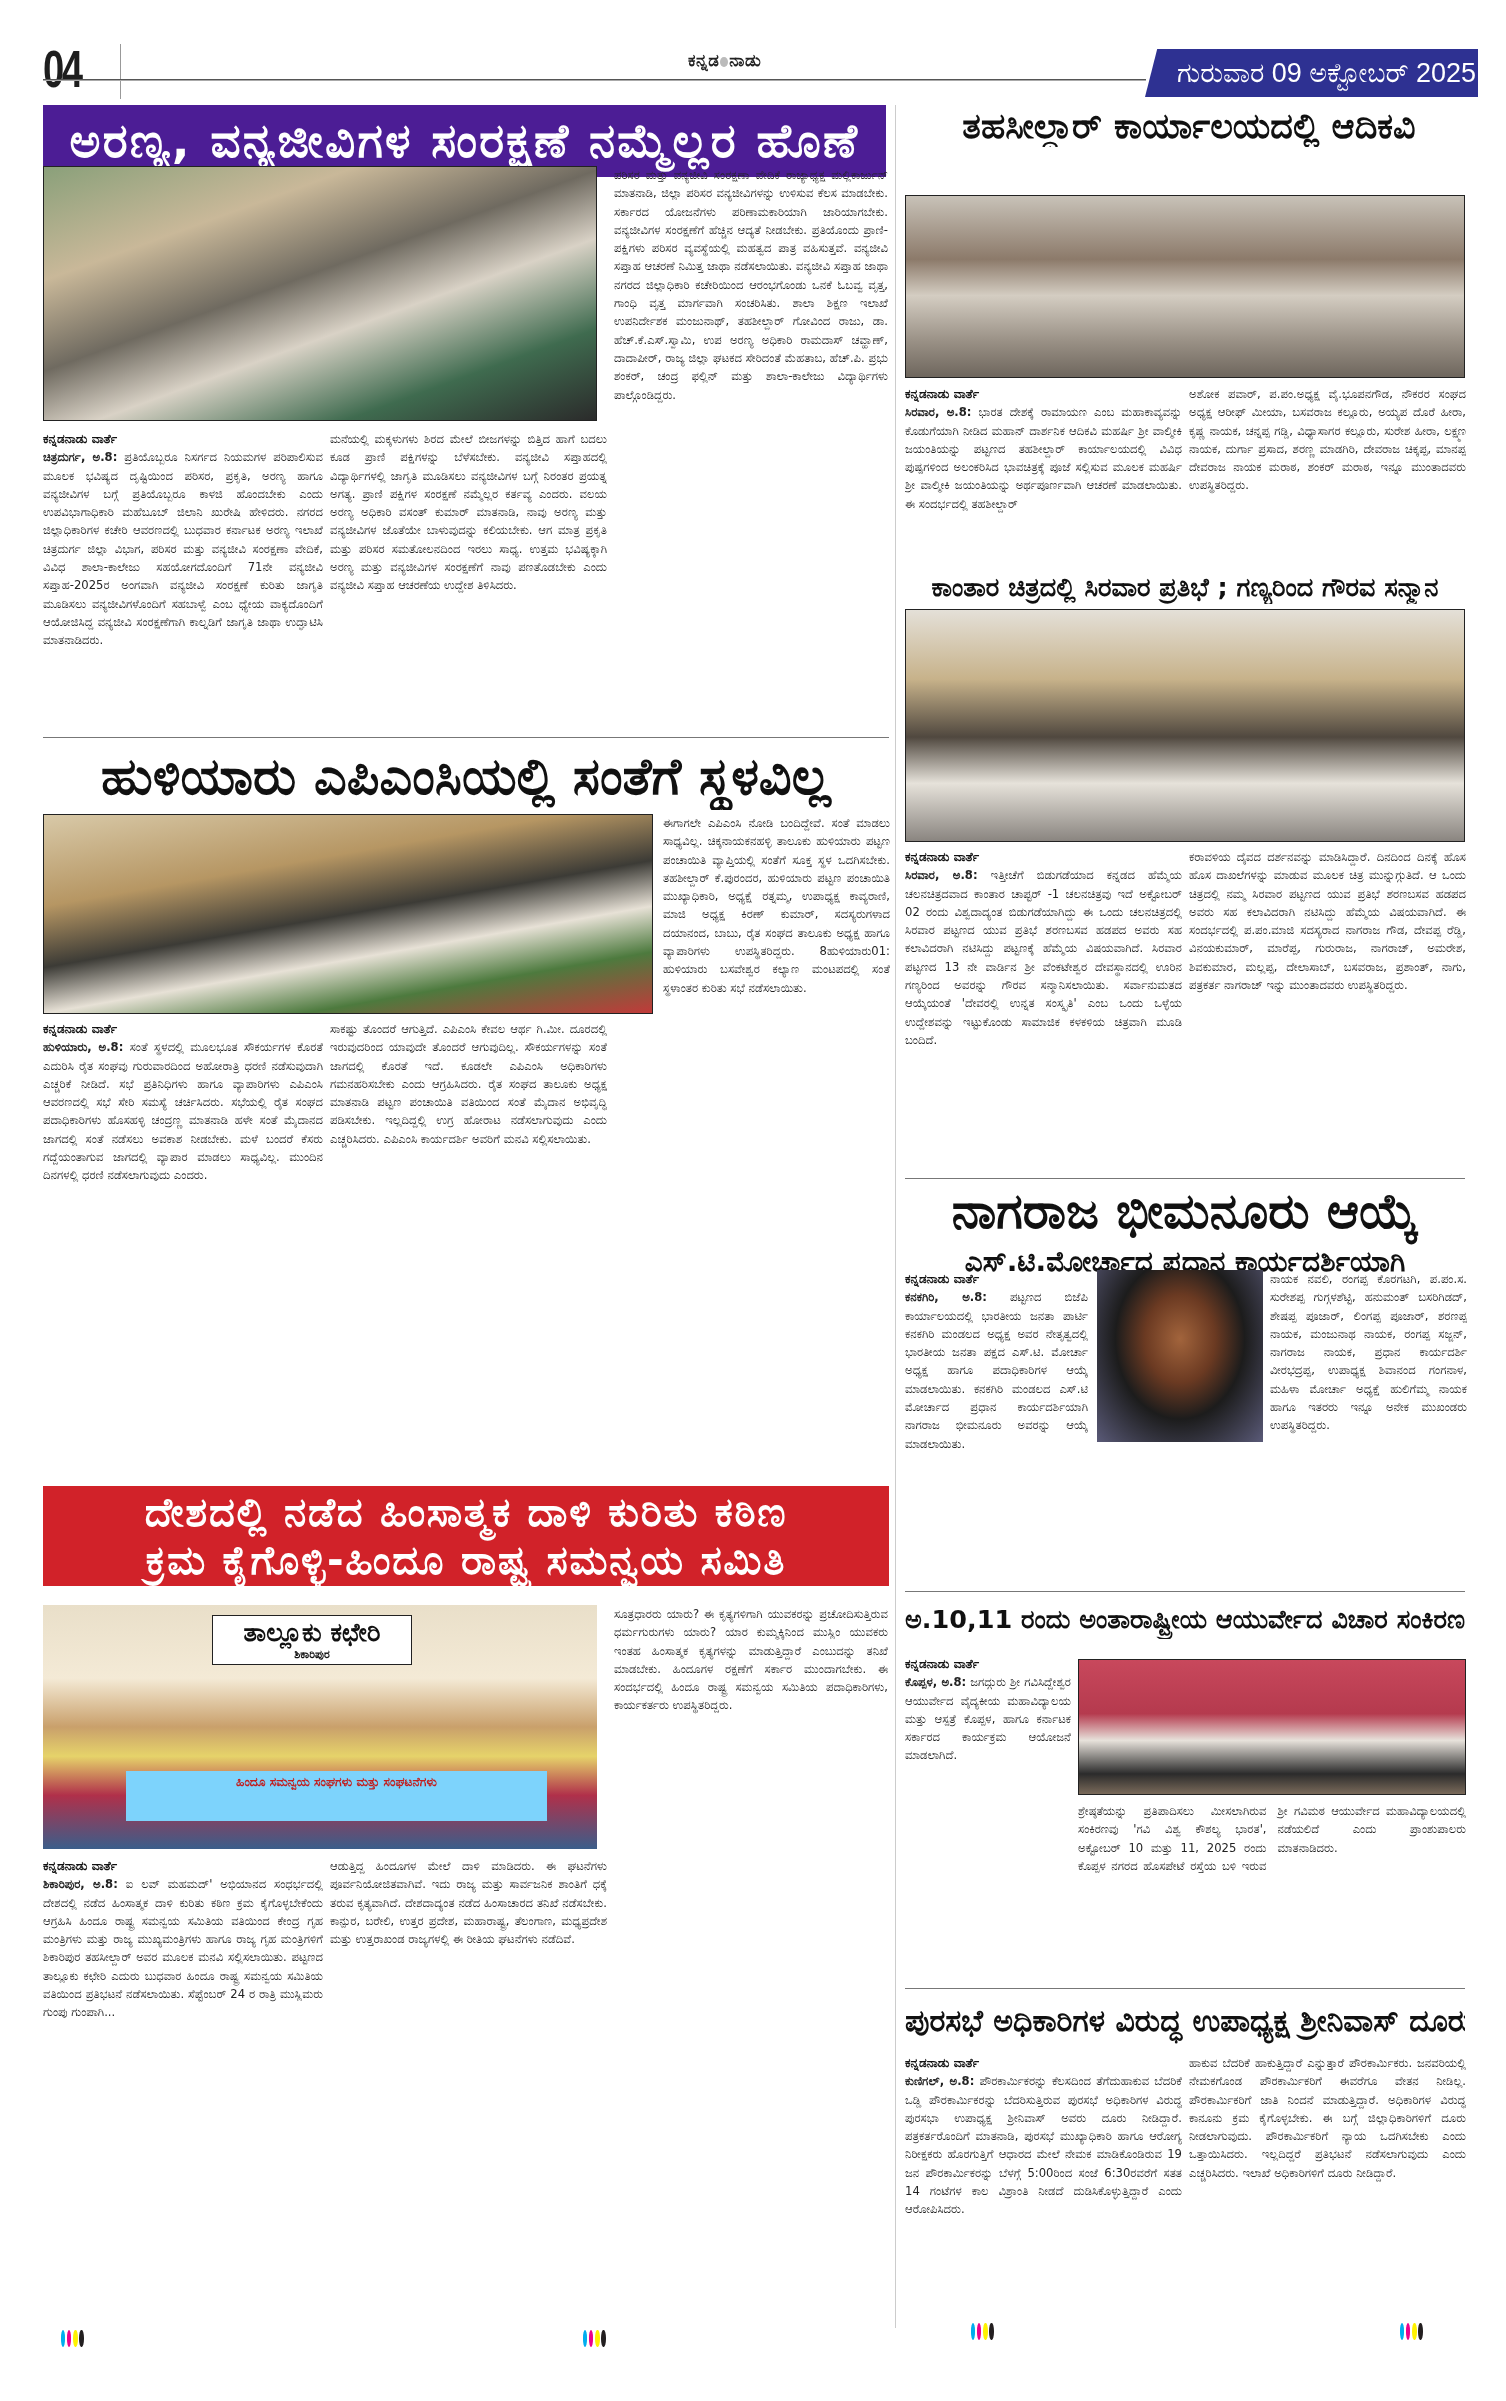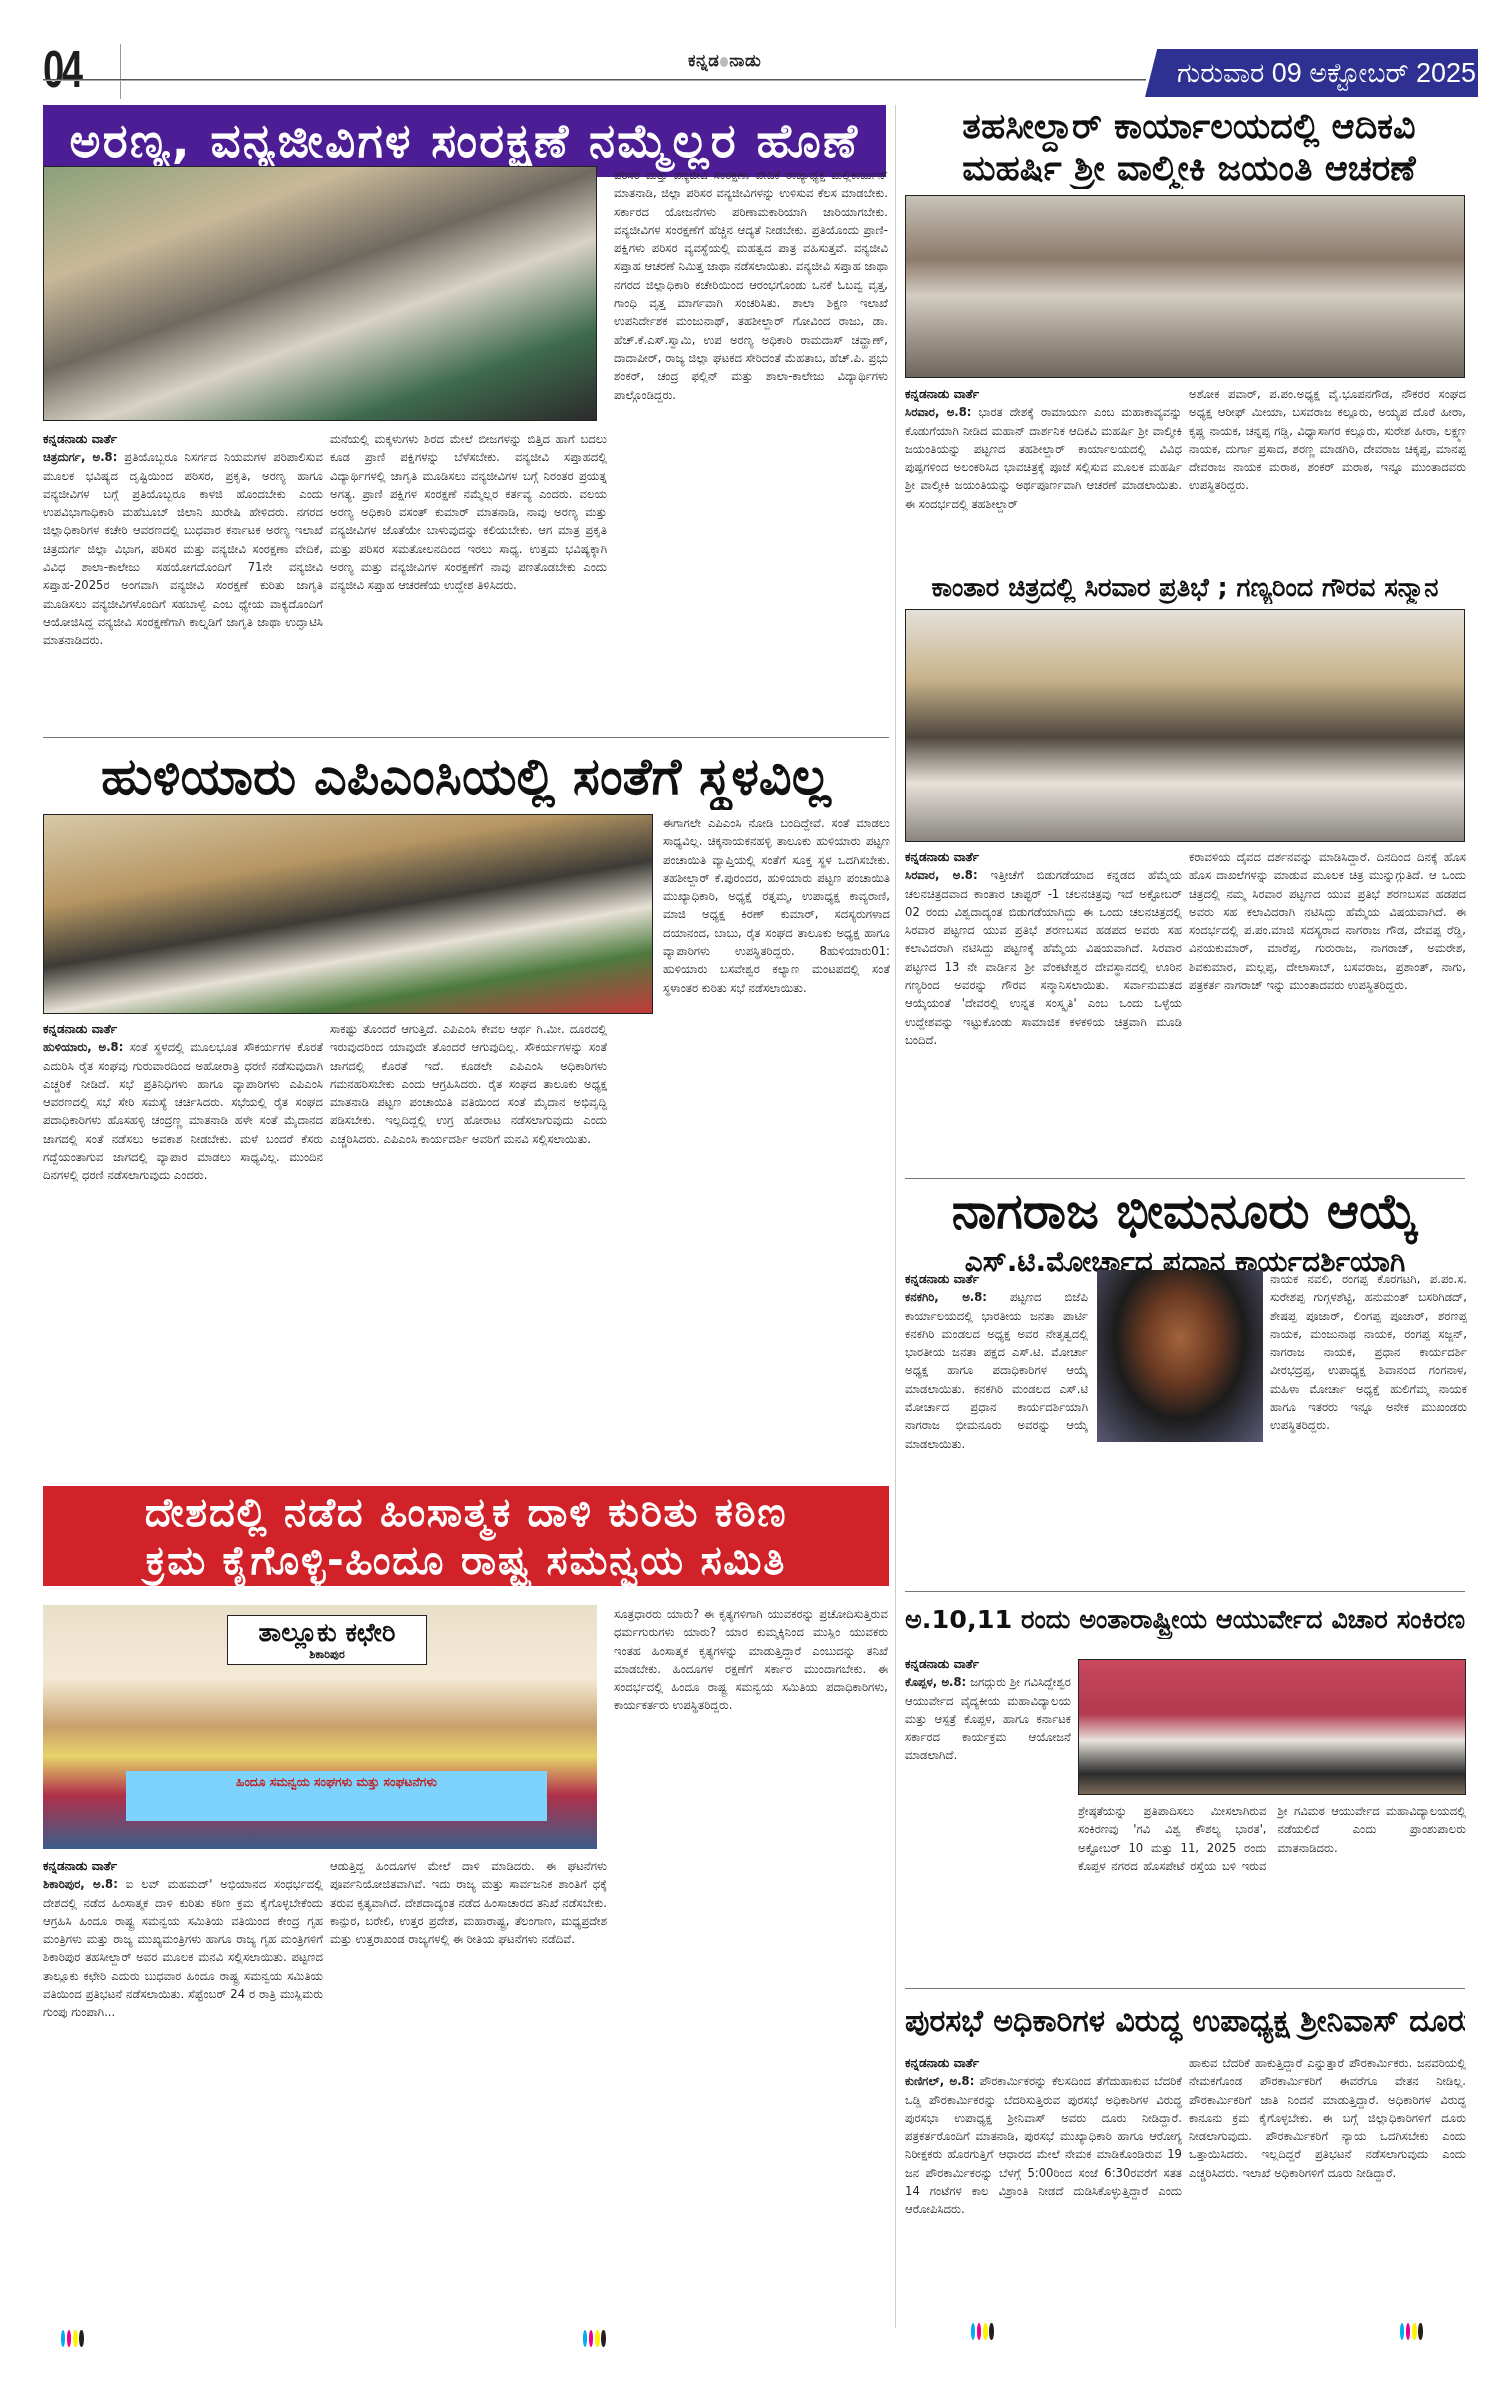--- a/index.html
+++ b/index.html
@@ -59,21 +59,20 @@
 
 <div class="abs" style="left:43px; top:430px; width:280px;">
   <div class="byline">ಕನ್ನಡನಾಡು ವಾರ್ತೆ</div>
   <div class="col-text" style="height:283px;"><span class="dateline">ಚಿತ್ರದುರ್ಗ, ಅ.8:</span> <span>ಪ್ರತಿಯೊಬ್ಬರೂ ನಿಸರ್ಗದ ನಿಯಮಗಳ ಪರಿಪಾಲಿಸುವ ಮೂಲಕ ಭವಿಷ್ಯದ ದೃಷ್ಟಿಯಿಂದ ಪರಿಸರ, ಪ್ರಕೃತಿ, ಅರಣ್ಯ ಹಾಗೂ ವನ್ಯಜೀವಿಗಳ ಬಗ್ಗೆ ಪ್ರತಿಯೊಬ್ಬರೂ ಕಾಳಜಿ ಹೊಂದಬೇಕು ಎಂದು ಉಪವಿಭಾಗಾಧಿಕಾರಿ ಮಹೆಬೂಬ್ ಜಿಲಾನಿ ಖುರೇಷಿ ಹೇಳಿದರು. ನಗರದ ಜಿಲ್ಲಾಧಿಕಾರಿಗಳ ಕಚೇರಿ ಆವರಣದಲ್ಲಿ ಬುಧವಾರ ಕರ್ನಾಟಕ ಅರಣ್ಯ ಇಲಾಖೆ ಚಿತ್ರದುರ್ಗ ಜಿಲ್ಲಾ ವಿಭಾಗ, ಪರಿಸರ ಮತ್ತು ವನ್ಯಜೀವಿ ಸಂರಕ್ಷಣಾ ವೇದಿಕೆ, ವಿವಿಧ ಶಾಲಾ-ಕಾಲೇಜು ಸಹಯೋಗದೊಂದಿಗೆ 71ನೇ ವನ್ಯಜೀವಿ ಸಪ್ತಾಹ-2025ರ ಅಂಗವಾಗಿ ವನ್ಯಜೀವಿ ಸಂರಕ್ಷಣೆ ಕುರಿತು ಜಾಗೃತಿ ಮೂಡಿಸಲು ವನ್ಯಜೀವಿಗಳೊಂದಿಗೆ ಸಹಬಾಳ್ವೆ ಎಂಬ ಧ್ಯೇಯ ವಾಕ್ಯದೊಂದಿಗೆ ಆಯೋಜಿಸಿದ್ದ ವನ್ಯಜೀವಿ ಸಂರಕ್ಷಣೆಗಾಗಿ ಕಾಲ್ನಡಿಗೆ ಜಾಗೃತಿ ಜಾಥಾ ಉದ್ಘಾಟಿಸಿ ಮಾತನಾಡಿದರು.</span></div>
 </div>
 <div class="abs col-text" style="left:330px; top:430px; width:277px; height:302px;">ಮನೆಯಲ್ಲಿ ಮಕ್ಕಳುಗಳು ಶಿರದ ಮೇಲೆ ಬೀಜಗಳನ್ನು ಬಿತ್ತಿದ ಹಾಗೆ ಬದಲು ಕೂಡ ಪ್ರಾಣಿ ಪಕ್ಷಿಗಳನ್ನು ಬೆಳೆಸಬೇಕು. ವನ್ಯಜೀವಿ ಸಪ್ತಾಹದಲ್ಲಿ ವಿದ್ಯಾರ್ಥಿಗಳಲ್ಲಿ ಜಾಗೃತಿ ಮೂಡಿಸಲು ವನ್ಯಜೀವಿಗಳ ಬಗ್ಗೆ ನಿರಂತರ ಪ್ರಯತ್ನ ಅಗತ್ಯ. ಪ್ರಾಣಿ ಪಕ್ಷಿಗಳ ಸಂರಕ್ಷಣೆ ನಮ್ಮೆಲ್ಲರ ಕರ್ತವ್ಯ ಎಂದರು. ವಲಯ ಅರಣ್ಯ ಅಧಿಕಾರಿ ವಸಂತ್ ಕುಮಾರ್ ಮಾತನಾಡಿ, ನಾವು ಅರಣ್ಯ ಮತ್ತು ವನ್ಯಜೀವಿಗಳ ಜೊತೆಯೇ ಬಾಳುವುದನ್ನು ಕಲಿಯಬೇಕು. ಆಗ ಮಾತ್ರ ಪ್ರಕೃತಿ ಮತ್ತು ಪರಿಸರ ಸಮತೋಲನದಿಂದ ಇರಲು ಸಾಧ್ಯ. ಉತ್ತಮ ಭವಿಷ್ಯಕ್ಕಾಗಿ ಅರಣ್ಯ ಮತ್ತು ವನ್ಯಜೀವಿಗಳ ಸಂರಕ್ಷಣೆಗೆ ನಾವು ಪಣತೊಡಬೇಕು ಎಂದು ವನ್ಯಜೀವಿ ಸಪ್ತಾಹ ಆಚರಣೆಯ ಉದ್ದೇಶ ತಿಳಿಸಿದರು.</div>
 <div class="abs col-text" style="left:614px; top:166px; width:274px; height:566px;">ಪರಿಸರ ಮತ್ತು ವನ್ಯಜೀವಿ ಸಂರಕ್ಷಣಾ ವೇದಿಕೆ ರಾಜ್ಯಾಧ್ಯಕ್ಷ ಮಲ್ಲಿಕಾರ್ಜುನ್ ಮಾತನಾಡಿ, ಜಿಲ್ಲಾ ಪರಿಸರ ವನ್ಯಜೀವಿಗಳನ್ನು ಉಳಿಸುವ ಕೆಲಸ ಮಾಡಬೇಕು. ಸರ್ಕಾರದ ಯೋಜನೆಗಳು ಪರಿಣಾಮಕಾರಿಯಾಗಿ ಜಾರಿಯಾಗಬೇಕು. ವನ್ಯಜೀವಿಗಳ ಸಂರಕ್ಷಣೆಗೆ ಹೆಚ್ಚಿನ ಆದ್ಯತೆ ನೀಡಬೇಕು. ಪ್ರತಿಯೊಂದು ಪ್ರಾಣಿ-ಪಕ್ಷಿಗಳು ಪರಿಸರ ವ್ಯವಸ್ಥೆಯಲ್ಲಿ ಮಹತ್ವದ ಪಾತ್ರ ವಹಿಸುತ್ತವೆ. ವನ್ಯಜೀವಿ ಸಪ್ತಾಹ ಆಚರಣೆ ನಿಮಿತ್ತ ಜಾಥಾ ನಡೆಸಲಾಯಿತು. ವನ್ಯಜೀವಿ ಸಪ್ತಾಹ ಜಾಥಾ ನಗರದ ಜಿಲ್ಲಾಧಿಕಾರಿ ಕಚೇರಿಯಿಂದ ಆರಂಭಗೊಂಡು ಒನಕೆ ಓಬವ್ವ ವೃತ್ತ, ಗಾಂಧಿ ವೃತ್ತ ಮಾರ್ಗವಾಗಿ ಸಂಚರಿಸಿತು. ಶಾಲಾ ಶಿಕ್ಷಣ ಇಲಾಖೆ ಉಪನಿರ್ದೇಶಕ ಮಂಜುನಾಥ್, ತಹಶೀಲ್ದಾರ್ ಗೋವಿಂದ ರಾಜು, ಡಾ. ಹೆಚ್.ಕೆ.ಎಸ್.ಸ್ವಾಮಿ, ಉಪ ಅರಣ್ಯ ಅಧಿಕಾರಿ ರಾಮದಾಸ್ ಚವ್ಹಾಣ್, ದಾದಾಪೀರ್, ರಾಜ್ಯ ಜಿಲ್ಲಾ ಘಟಕದ ಸೇರಿದಂತೆ ಮೆಹತಾಬ, ಹೆಚ್.ಪಿ. ಪ್ರಭು ಶಂಕರ್, ಚಂದ್ರ ಫಲ್ಲಿನ್ ಮತ್ತು ಶಾಲಾ-ಕಾಲೇಜು ವಿದ್ಯಾರ್ಥಿಗಳು ಪಾಲ್ಗೊಂಡಿದ್ದರು.</div>
 
 <div class="abs headline" style="left:909px; top:105px; width:560px; font-size:35px; line-height:42px; text-align:center;">
   <div>ತಹಸೀಲ್ದಾರ್ ಕಾರ್ಯಾಲಯದಲ್ಲಿ ಆದಿಕವಿ</div>
-  <div>ಮಹರ್ಷಿ ಶ್ರೀ ವಾಲ್ಮೀಕಿ ಜಯಂತಿ ಆಚರಣೆ</div>
 </div>
 <div class="abs photo" style="left:905px; top:195px; width:560px; height:183px;">
   <div class="photo-inner ph-office"></div>
 </div>
 <div class="abs" style="left:905px; top:385px; width:277px;">
   <div class="byline">ಕನ್ನಡನಾಡು ವಾರ್ತೆ</div>
   <div class="col-text" style="height:166px;"><span class="dateline">ಸಿರವಾರ, ಅ.8:</span> <span>ಭಾರತ ದೇಶಕ್ಕೆ ರಾಮಾಯಣ ಎಂಬ ಮಹಾಕಾವ್ಯವನ್ನು ಕೊಡುಗೆಯಾಗಿ ನೀಡಿದ ಮಹಾನ್ ದಾರ್ಶನಿಕ ಆದಿಕವಿ ಮಹರ್ಷಿ ಶ್ರೀ ವಾಲ್ಮೀಕಿ ಜಯಂತಿಯನ್ನು ಪಟ್ಟಣದ ತಹಶೀಲ್ದಾರ್ ಕಾರ್ಯಾಲಯದಲ್ಲಿ ವಿವಿಧ ಪುಷ್ಪಗಳಿಂದ ಅಲಂಕರಿಸಿದ ಭಾವಚಿತ್ರಕ್ಕೆ ಪೂಜೆ ಸಲ್ಲಿಸುವ ಮೂಲಕ ಮಹರ್ಷಿ ಶ್ರೀ ವಾಲ್ಮೀಕಿ ಜಯಂತಿಯನ್ನು ಅರ್ಥಪೂರ್ಣವಾಗಿ ಆಚರಣೆ ಮಾಡಲಾಯಿತು. ಈ ಸಂದರ್ಭದಲ್ಲಿ ತಹಶೀಲ್ದಾರ್</span></div>
 </div>
 <div class="abs col-text" style="left:1189px; top:385px; width:277px; height:183px;">ಅಶೋಕ ಪವಾರ್, ಪ.ಪಂ.ಅಧ್ಯಕ್ಷ ವೈ.ಭೂಪನಗೌಡ, ನೌಕರರ ಸಂಘದ ಅಧ್ಯಕ್ಷ ಆರೀಫ್ ಮೀಯಾ, ಬಸವರಾಜ ಕಲ್ಲೂರು, ಅಯ್ಯಪ ದೊರೆ ಹೀರಾ, ಕೃಷ್ಣ ನಾಯಕ, ಚನ್ನಪ್ಪ ಗಡ್ಡಿ, ವಿಧ್ಯಾಸಾಗರ ಕಲ್ಲೂರು, ಸುರೇಶ ಹೀರಾ, ಲಕ್ಷ್ಮಣ ನಾಯಕ, ದುರ್ಗಾ ಪ್ರಸಾದ, ಶರಣ್ಣ ಮಾಡಗಿರಿ, ದೇವರಾಜ ಚಿಕ್ಕಪ್ಪ, ಮಾನಪ್ಪ ದೇವರಾಜ ನಾಯಕ ಮರಾಠ, ಶಂಕರ್ ಮರಾಠ, ಇನ್ನೂ ಮುಂತಾದವರು ಉಪಸ್ಥಿತರಿದ್ದರು.</div>
 
@@ -112,21 +111,21 @@
   <div class="photo-inner ph-portrait"></div>
 </div>
 <div class="abs col-text" style="left:1270px; top:1270px; width:197px; height:311px;">ನಾಯಕ ನವಲಿ, ರಂಗಪ್ಪ ಕೊರಗಟಗಿ, ಪ.ಪಂ.ಸ. ಸುರೇಶಪ್ಪ ಗುಗ್ಗಳಶೆಟ್ಟಿ, ಹನುಮಂತ್ ಬಸರಿಗಿಡದ್, ಶೇಷಪ್ಪ ಪೂಜಾರ್, ಲಿಂಗಪ್ಪ ಪೂಜಾರ್, ಶರಣಪ್ಪ ನಾಯಕ, ಮಂಜುನಾಥ ನಾಯಕ, ರಂಗಪ್ಪ ಸಜ್ಜನ್, ನಾಗರಾಜ ನಾಯಕ, ಪ್ರಧಾನ ಕಾರ್ಯದರ್ಶಿ ವೀರಭದ್ರಪ್ಪ, ಉಪಾಧ್ಯಕ್ಷ ಶಿವಾನಂದ ಗಂಗನಾಳ, ಮಹಿಳಾ ಮೋರ್ಚಾ ಅಧ್ಯಕ್ಷೆ ಹುಲಿಗೆಮ್ಮ ನಾಯಕ ಹಾಗೂ ಇತರರು ಇನ್ನೂ ಅನೇಕ ಮುಖಂಡರು ಉಪಸ್ಥಿತರಿದ್ದರು.</div>
 
 <div class="abs red-banner" style="left: 43px; top: 1486px; width: 846px; height: 100px; font-size: 40px; line-height: 48px; flex-direction: column; letter-spacing: 1.7px; background: rgb(209, 34, 41);">
   <div>ದೇಶದಲ್ಲಿ ನಡೆದ ಹಿಂಸಾತ್ಮಕ ದಾಳಿ ಕುರಿತು ಕಠಿಣ</div>
   <div>ಕ್ರಮ ಕೈಗೊಳ್ಳಿ-ಹಿಂದೂ ರಾಷ್ಟ್ರ ಸಮನ್ವಯ ಸಮಿತಿ</div>
 </div>
 <div class="abs photo" style="left:43px; top:1605px; width:554px; height:244px; border:none;">
   <div class="photo-inner ph-protest"></div>
-  <div class="photo-caption-board" style="left:184px; top:10px; width:200px; height:50px; font-size:25.5px; line-height:32px;">
+  <div class="photo-caption-board" style="left:169px; top:10px; width:200px; height:50px; font-size:25.5px; line-height:32px;">
     <div>ತಾಲ್ಲೂಕು ಕಛೇರಿ</div>
     <div style="font-size:11px; line-height:13.3px;">ಶಿಕಾರಿಪುರ</div>
   </div>
   <div class="banner-strip" style="left:83px; top:166px; width:421px; height:50px; font-size:12.2px; line-height:22px;">
     <div>ಹಿಂದೂ ಸಮನ್ವಯ ಸಂಘಗಳು ಮತ್ತು ಸಂಘಟನೆಗಳು</div>
     <div style="font-size:17px; line-height:24.4px;margin-top:22px;">ಹಿಂದೂ ರಾಷ್ಟ್ರ ಜಾಗೃತಿ ಆಂದೋಲನ</div>
   </div>
 </div>
 <div class="abs" style="left:43px; top:1857px; width:280px;">
   <div class="byline">ಕನ್ನಡನಾಡು ವಾರ್ತೆ</div>

